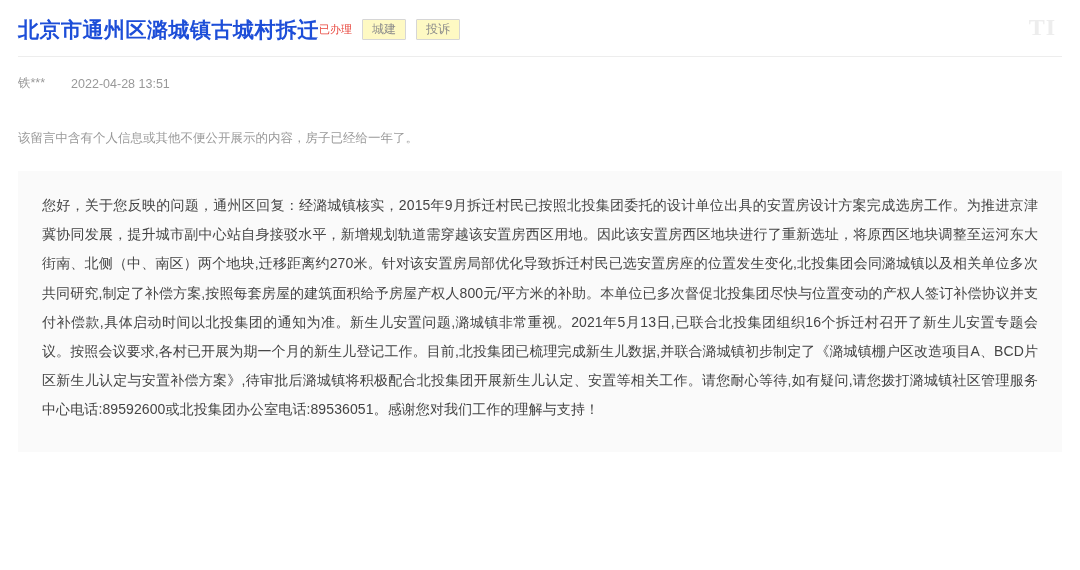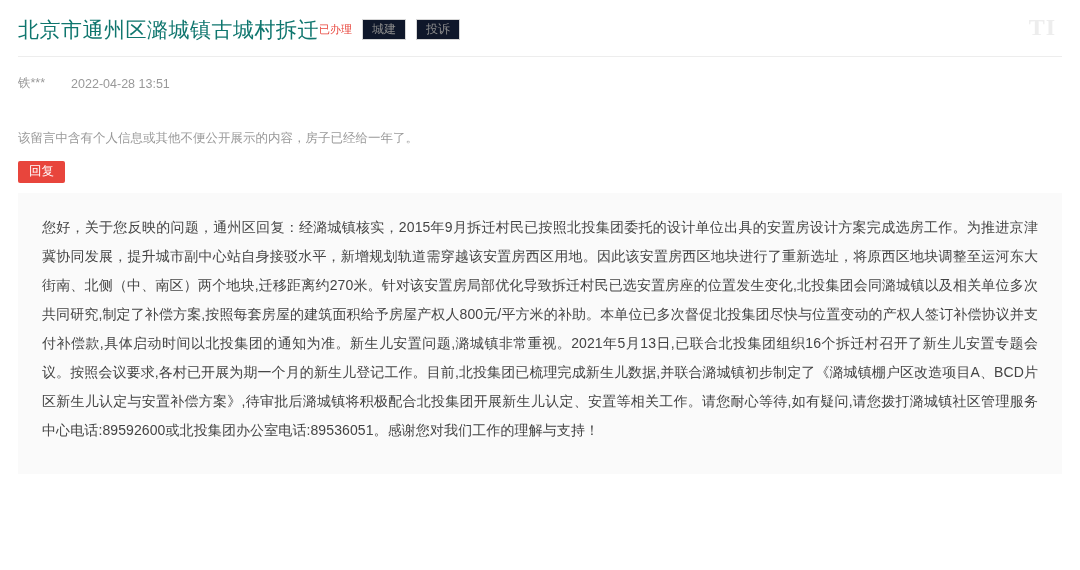--- a/index.html
+++ b/index.html
@@ -24,39 +24,39 @@
   }
   
   .header {
     display: flex;
     align-items: center;
     padding-top: 17px;
     padding-bottom: 14px;
   }
   .title {
     font-size: 21px;
-    font-weight: normal;
-    color: #0f766e;
+    font-weight: bold;
+    color: #1d4ed8;
     letter-spacing: 0.5px;
     line-height: 1.2;
   }
   .status {
     font-size: 11px;
     color: #e8453c;
     font-weight: normal;
     white-space: nowrap;
   }
   .tag {
     margin-left: 10px;
     border: 1px solid #d6d6d6;
     color: #8c8c8c;
     font-size: 12px;
     padding: 3px 9px 4px 9px;
     line-height: 1;
-    background: #0f172a;
+    background: #fef9c3;
     border-radius: 1px;
     white-space: nowrap;
   }
   .watermark {
     position: absolute;
     right: 24px;
     top: 14px;
     font-size: 24px;
     color: #ededed;
     font-weight: bold;
@@ -151,23 +151,20 @@
   <hr class="divider">
 
   <div class="meta">
     <span class="user">铁***</span>
     <span class="date">2022-04-28 13:51</span>
   </div>
 
 
   <div class="notice">该留言中含有个人信息或其他不便公开展示的内容，房子已经给一年了。</div>
 
-  <div>
-    <span class="reply-badge">回复</span>
-  </div>
 
   <div class="reply-box">
     <div class="reply-text">您好，关于您反映的问题，通州区回复：经潞城镇核实，2015年9月拆迁村民已按照北投集团委托的设计单位出具的安置房设计方案完成选房工作。为推进京津冀协同发展，提升城市副中心站自身接驳水平，新增规划轨道需穿越该安置房西区用地。因此该安置房西区地块进行了重新选址，将原西区地块调整至运河东大街南、北侧（中、南区）两个地块,迁移距离约270米。针对该安置房局部优化导致拆迁村民已选安置房座的位置发生变化,北投集团会同潞城镇以及相关单位多次共同研究,制定了补偿方案,按照每套房屋的建筑面积给予房屋产权人800元/平方米的补助。本单位已多次督促北投集团尽快与位置变动的产权人签订补偿协议并支付补偿款,具体启动时间以北投集团的通知为准。新生儿安置问题,潞城镇非常重视。2021年5月13日,已联合北投集团组织16个拆迁村召开了新生儿安置专题会议。按照会议要求,各村已开展为期一个月的新生儿登记工作。目前,北投集团已梳理完成新生儿数据,并联合潞城镇初步制定了《潞城镇棚户区改造项目A、BCD片区新生儿认定与安置补偿方案》,待审批后潞城镇将积极配合北投集团开展新生儿认定、安置等相关工作。请您耐心等待,如有疑问,请您拨打潞城镇社区管理服务中心电话:89592600或北投集团办公室电话:89536051。感谢您对我们工作的理解与支持！</div>
     <div class="reply-time">
       
     </div>
   </div>
 
 </div>
 

